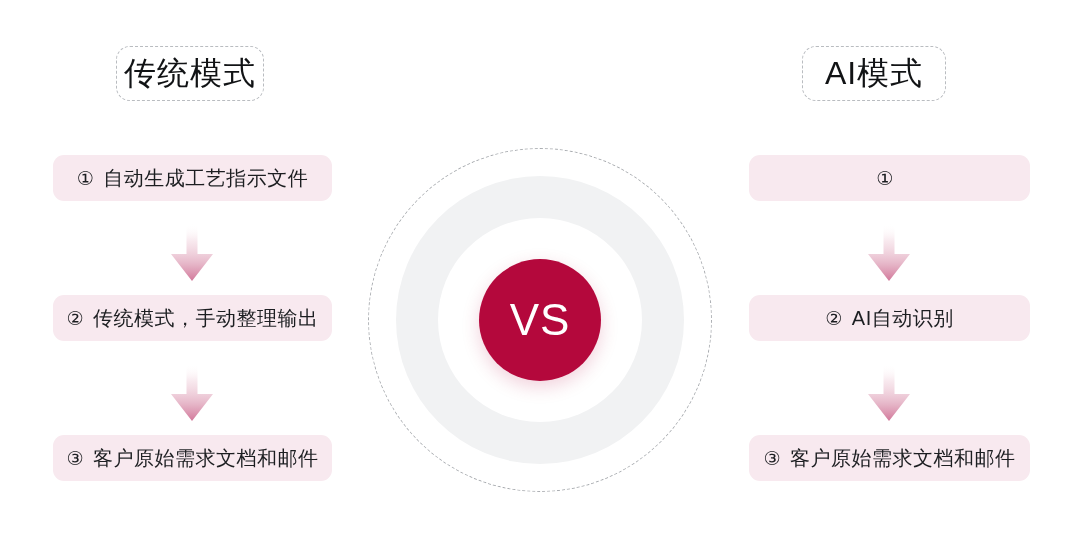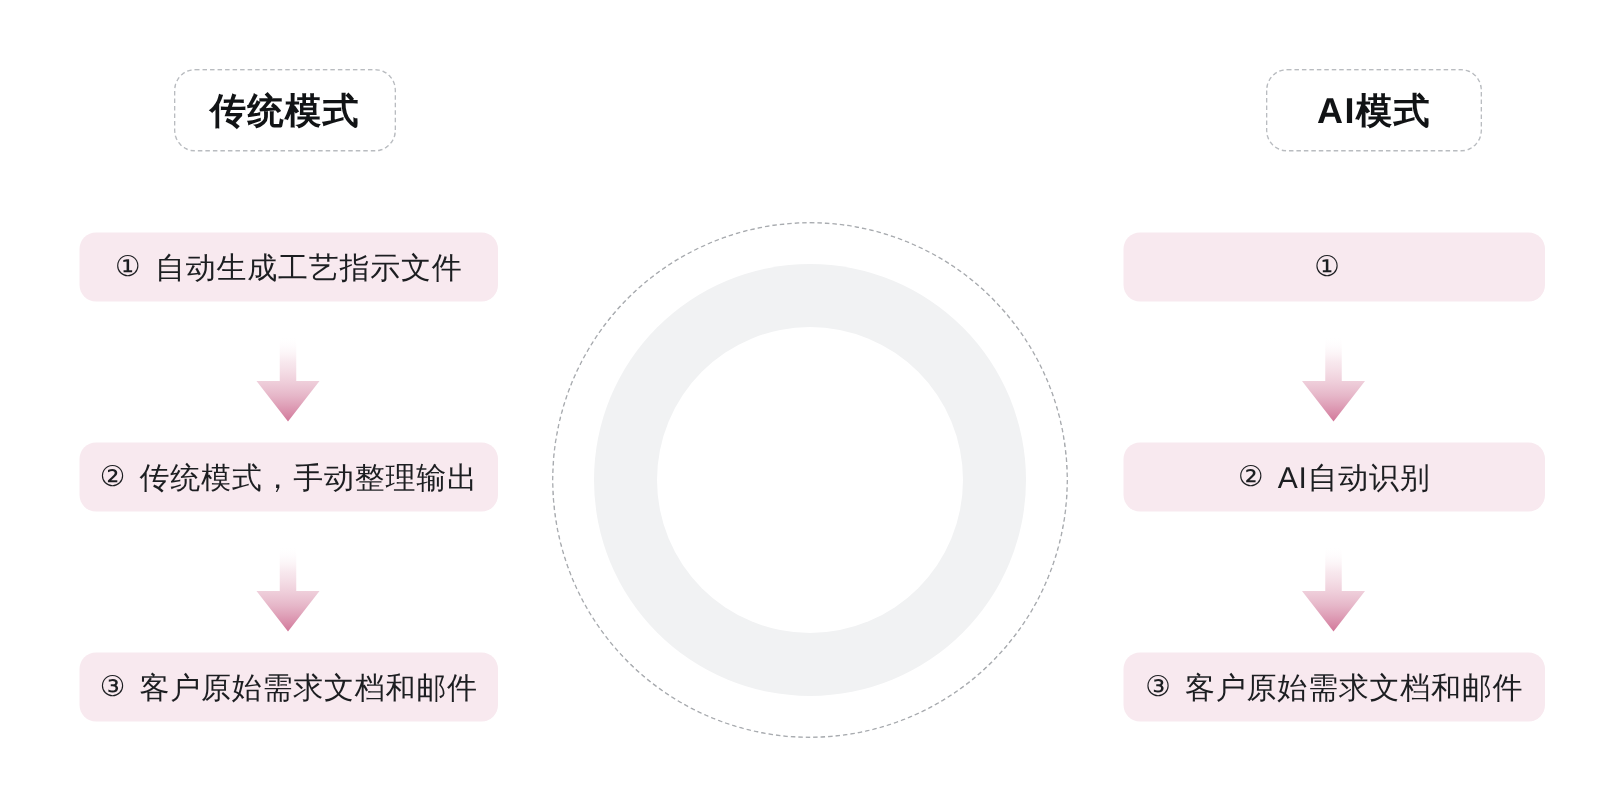--- a/index.html
+++ b/index.html
@@ -24,27 +24,27 @@
   .mode-header {
     position: absolute;
     box-sizing: border-box;
     border: 1.4px dashed #b9bcc0;
     border-radius: 14px;
     background: #ffffff;
     display: flex;
     align-items: center;
     justify-content: center;
     color: #111315;
-    font-weight: bold;
-    font-size: 24px;
+    font-weight: normal;
+    font-size: 32px;
     letter-spacing: 1px;
     white-space: nowrap;
   }
   #hdr-left  { left: 116px;  top: 46px; width: 148px; height: 55px; }
-  #hdr-right { left: 844px;  top: 46px; width: 144px; height: 55px; }
+  #hdr-right { left: 802px;  top: 46px; width: 144px; height: 55px; }
 
   
   .step-pill {
     position: absolute;
     box-sizing: border-box;
     background: #f8e9ef;
     border-radius: 11px;
     display: flex;
     align-items: center;
     justify-content: center;
@@ -223,15 +223,18 @@
       <span class="num">③</span>
       <span>客户原始需求文档和邮件</span>
     </div>
 
   </div>
 
   <div class="vs-wrap">
     <div class="ring-dashed"></div>
     <div class="ring-gray"></div>
     <div class="ring-white"></div>
+    <div class="vs-circle">
+      <span class="vs-label">VS</span>
+    </div>
   </div>
 
 </div>
 
 </body></html>

